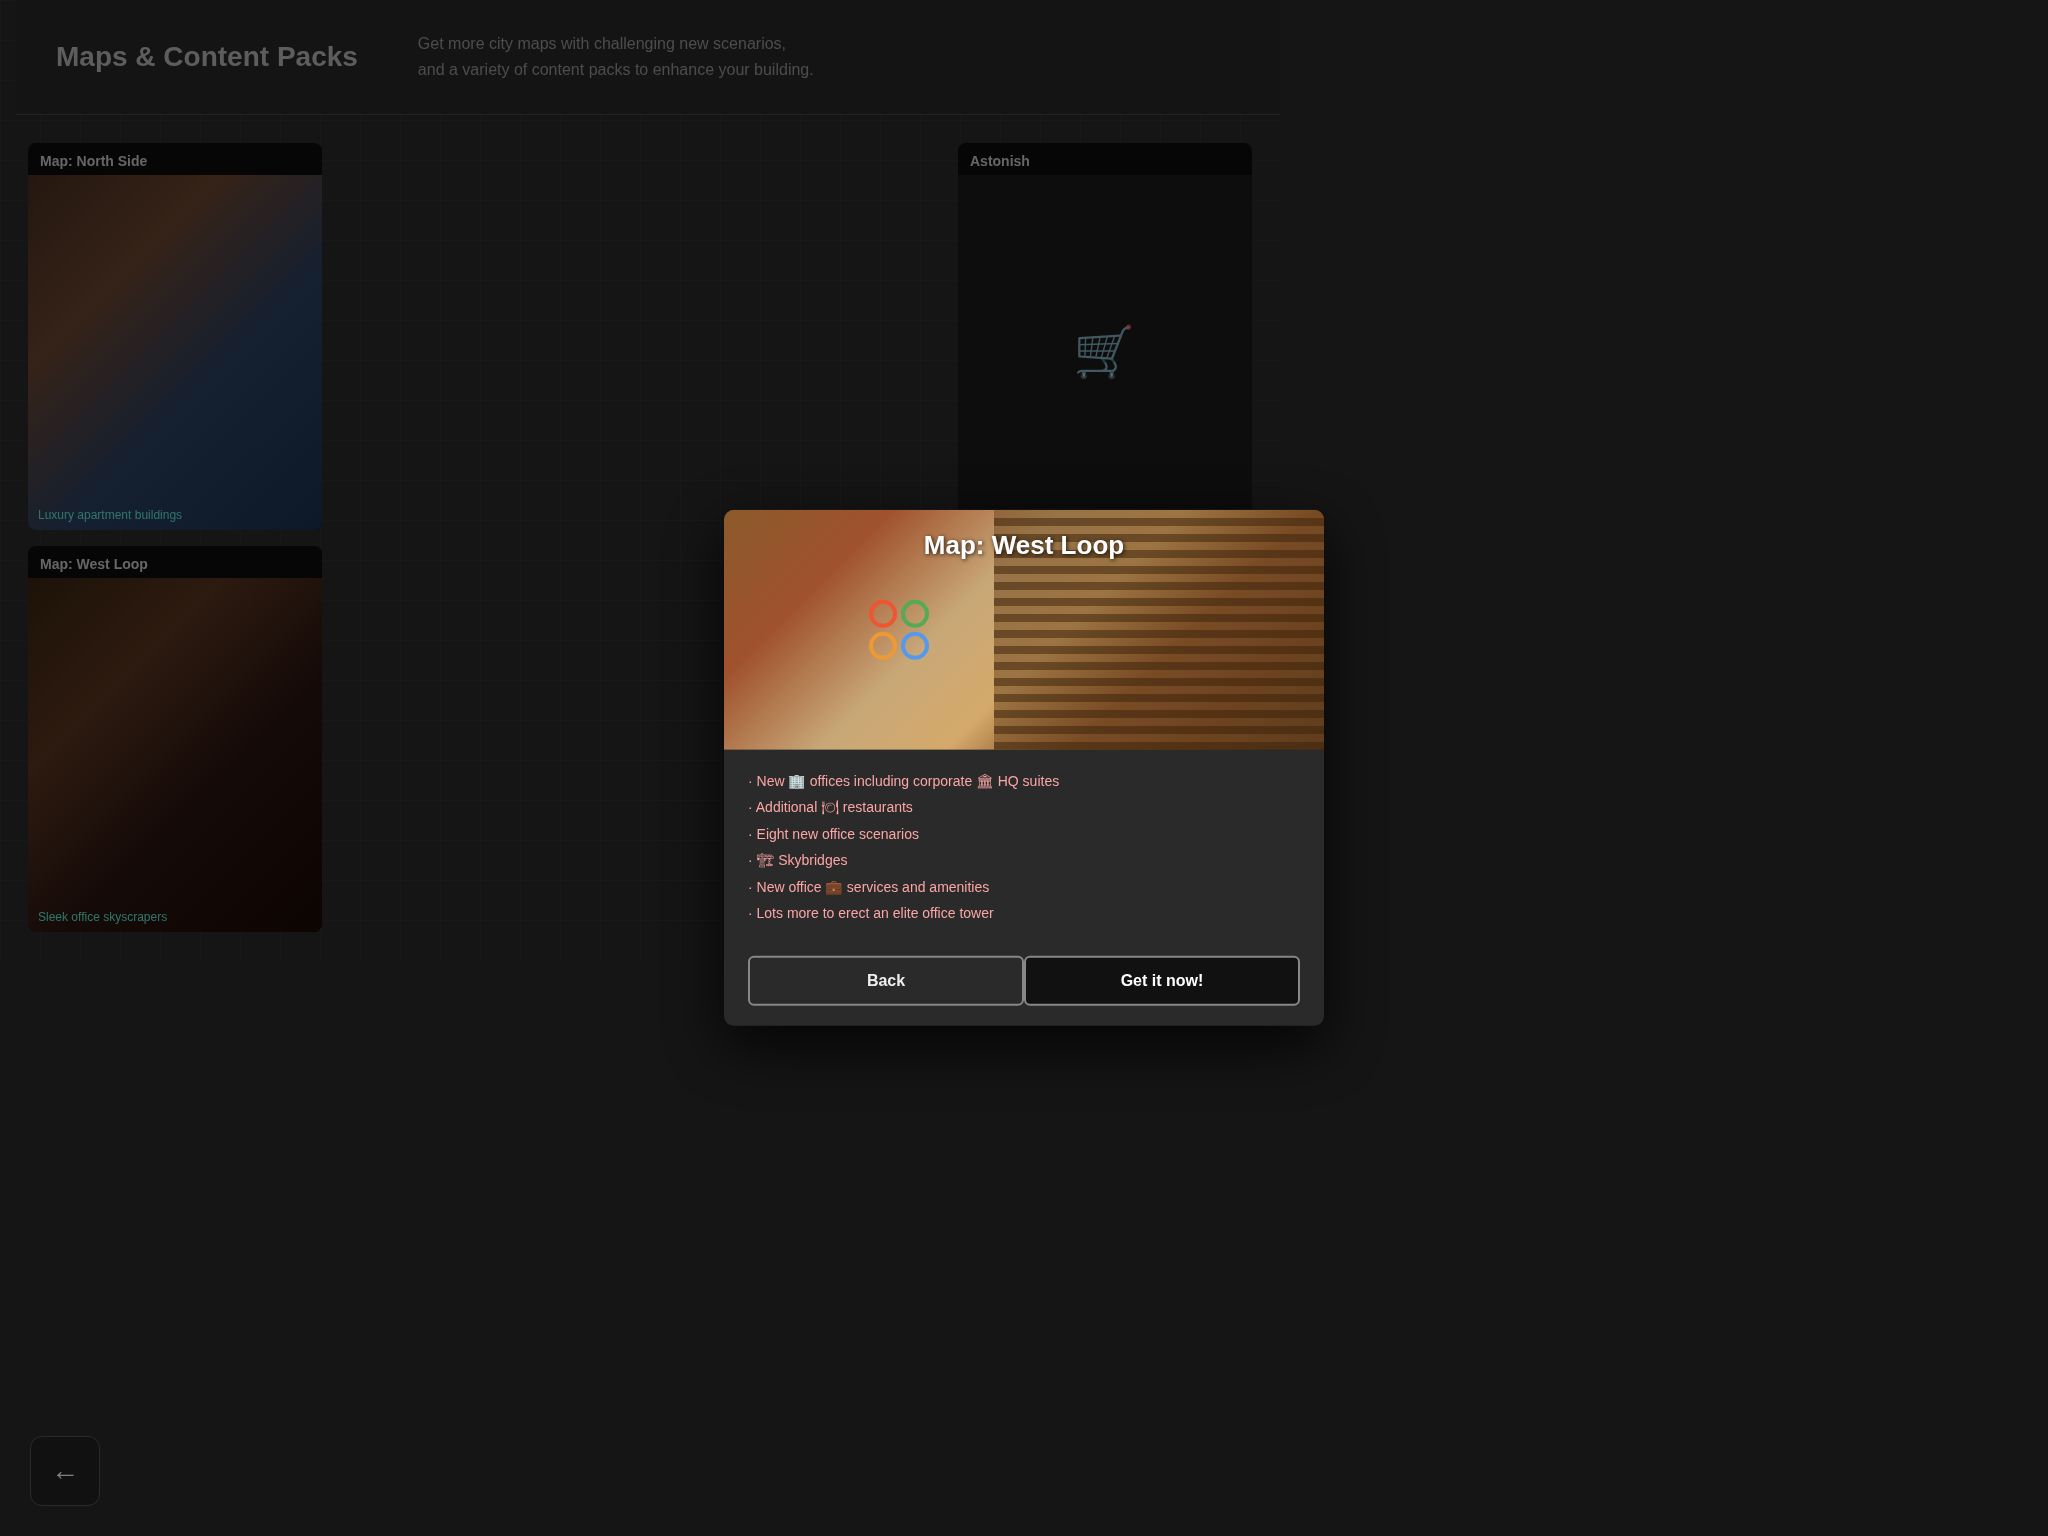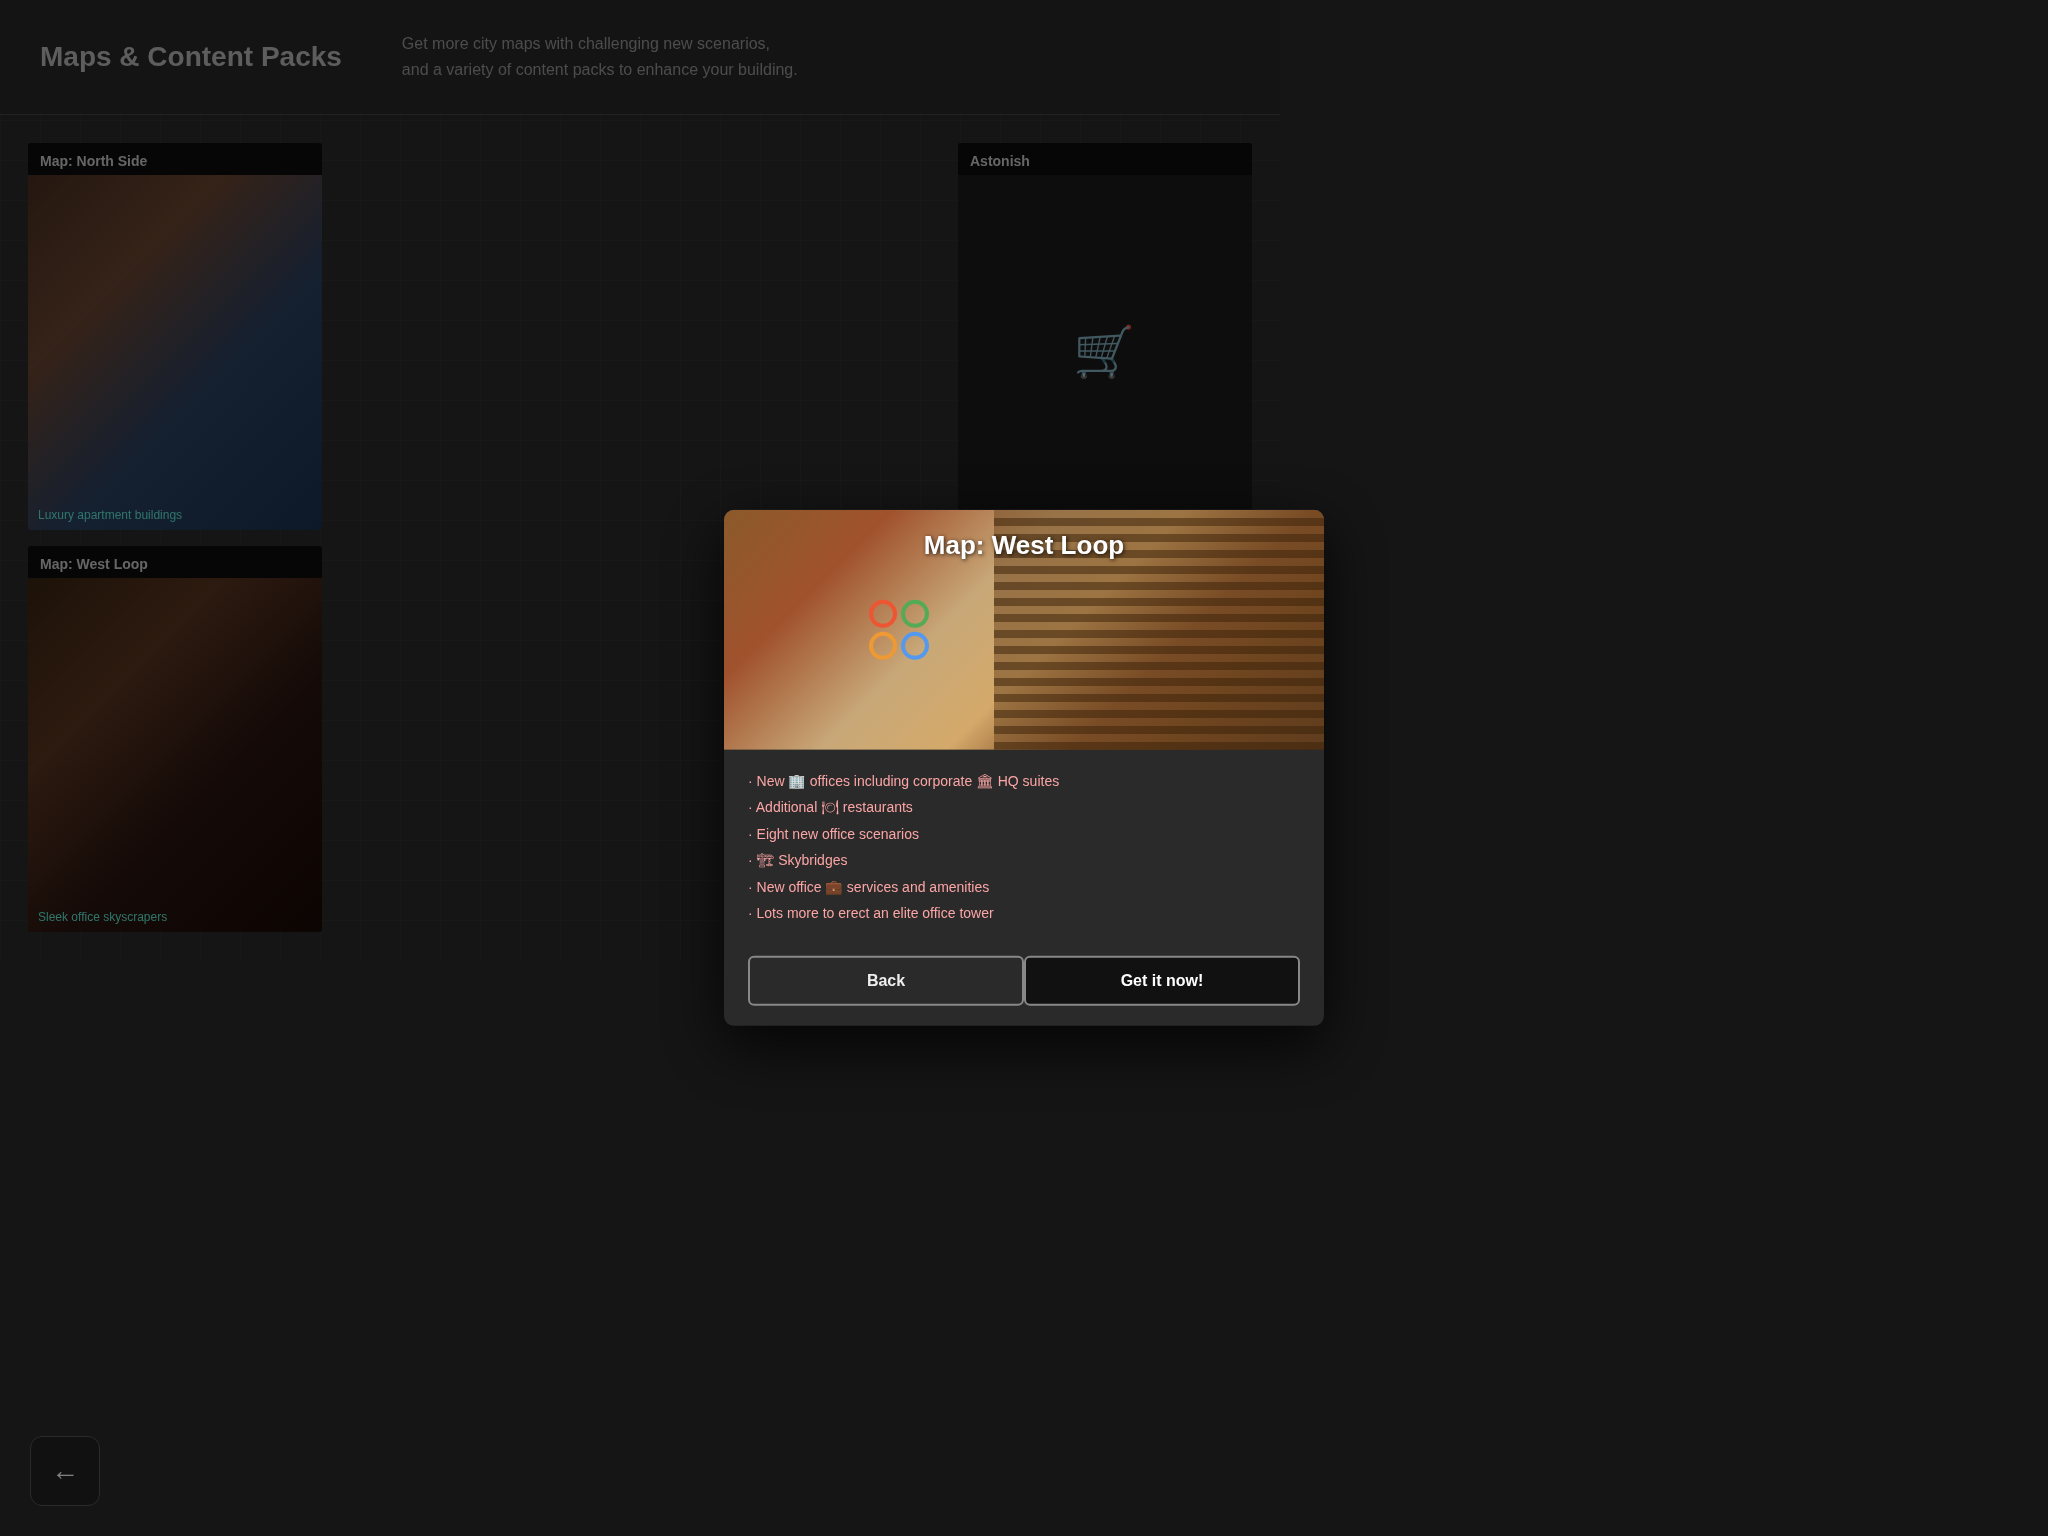--- a/index.html
+++ b/index.html
@@ -19,21 +19,21 @@
       background-image:
         linear-gradient(rgba(255,255,255,0.03) 1px, transparent 1px),
         linear-gradient(90deg, rgba(255,255,255,0.03) 1px, transparent 1px);
       background-size: 40px 40px;
       z-index: 0;
     }
 
     
     .header {
       position: absolute;
-      top: 0; left: 0; right: 0;
+      top: 0; left: 16px; right: 0;
       height: 115px;
       background: rgba(40,40,40,0.95);
       border-bottom: 1px solid #444;
       display: flex;
       align-items: center;
       padding: 16px 40px;
       z-index: 1;
     }
     .header-title {
       color: #bbb;
@@ -56,21 +56,21 @@
       display: grid;
       grid-template-columns: 310px 1fr 310px;
       grid-template-rows: 1fr 1fr;
       gap: 0;
       padding: 20px;
     }
 
     
     .map-card {
       background: #1a1a1a;
-      border-radius: 3px;
+      border-radius: 8px;
       margin: 8px;
       overflow: hidden;
       position: relative;
       display: flex;
       flex-direction: column;
     }
     .map-card-header {
       color: #ccc;
       font-size: 14px;
       font-weight: bold;

